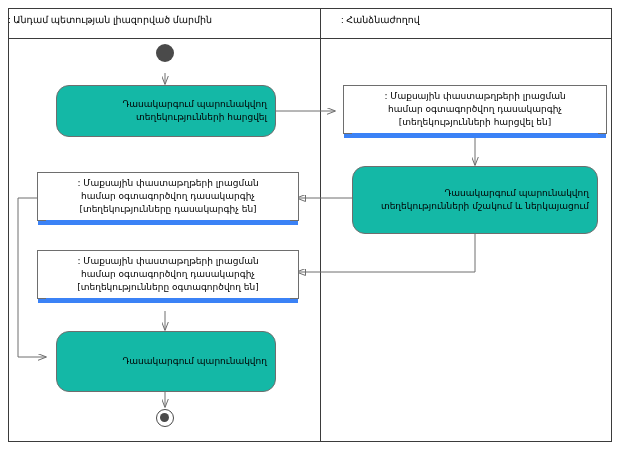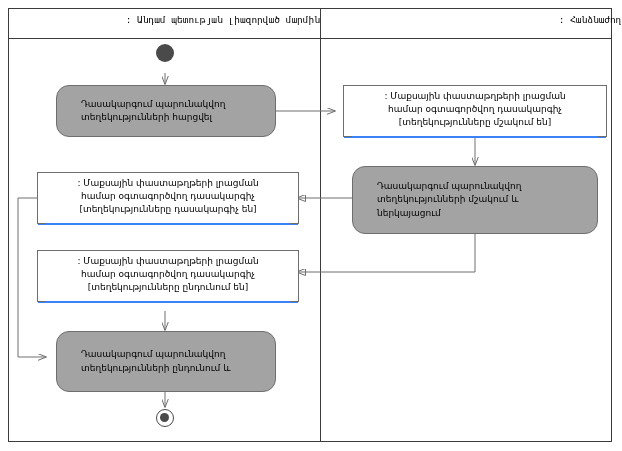--- a/index.html
+++ b/index.html
@@ -39,61 +39,61 @@
     position: absolute;
     left: 8px;
     top: 38px;
     width: 604px;
     height: 0;
     border-top: 1px solid #3b3b3b;
   }
   .lane-title {
     position: absolute;
     top: 14px;
-    text-align: right;
+    text-align: left;
     font-size: 9.5px;
     color: #000;
-    font-family: Liberation Mono, monospace;
+    font-family: Liberation Sans, sans-serif;
     white-space: nowrap;
   }
   .lane-title.left  { left: 8px;   width: 312px; }
   .lane-title.right { left: 320px; width: 292px; margin-left: 21px; }
 
   
   .activity {
     position: absolute;
     box-sizing: border-box;
     border: 1px solid #6e6e6e;
     border-radius: 13px;
-    background: #a3a3a3;
+    background: #14b8a6;
     display: flex;
     align-items: center;
     justify-content: center;
-    text-align: left;
+    text-align: right;
     font-size: 9px;
     line-height: 1.45;
     color: #000;
-    padding: 4px 24px;
+    padding: 4px 8px;
   }
   .activity .txt { width: 100%; }
 
   
   .objectnode {
     position: absolute;
     box-sizing: border-box;
     background: #ffffff;
     display: flex;
     justify-content: center;
     text-align: center;
     font-size: 9px;
     line-height: 1.45;
     color: #000;
     padding: 4px 8px;
     border-top: 1px solid #6e6e6e;
-    border-bottom: 2px solid #3b82f6;
+    border-bottom: 5px solid #3b82f6;
   }
   .objectnode .txt { width: 100%; position: relative; z-index: 2; }
   
   .objectnode::before,
   .objectnode::after {
     content: "";
     position: absolute;
     top: -1px;
     height: calc(100% + 2px);
     width: 7px;
@@ -200,21 +200,21 @@
   </div>
 
   <div class="objectnode" style="left:344px; top:85px; width:262px; height:53px;">
     <span class="notch" style="left:-1px; top:-1px;"></span>
     <span class="notch" style="left:-1px; bottom:-1px;"></span>
     <span class="notch" style="right:-1px; top:-1px;"></span>
     <span class="notch" style="right:-1px; bottom:-1px;"></span>
     <div class="txt">
       <div>: Մաքսային փաստաթղթերի լրացման</div>
       <div>համար օգտագործվող դասակարգիչ</div>
-      <div>[տեղեկությունները մշակում են]</div>
+      <div>[տեղեկությունների հարցվել են]</div>
     </div>
   </div>
 
   <div class="activity" style="left:352px; top:166px; width:246px; height:68px;">
     <div class="txt">
       <div>Դասակարգում պարունակվող</div>
       <div>տեղեկությունների մշակում և ներկայացում</div>
     </div>
   </div>
 
@@ -231,26 +231,25 @@
   </div>
 
   <div class="objectnode" style="left:38px; top:250px; width:260px; height:53px;">
     <span class="notch" style="left:-1px; top:-1px;"></span>
     <span class="notch" style="left:-1px; bottom:-1px;"></span>
     <span class="notch" style="right:-1px; top:-1px;"></span>
     <span class="notch" style="right:-1px; bottom:-1px;"></span>
     <div class="txt">
       <div>: Մաքսային փաստաթղթերի լրացման</div>
       <div>համար օգտագործվող դասակարգիչ</div>
-      <div>[տեղեկությունները ընդունում են]</div>
+      <div>[տեղեկությունները օգտագործվող են]</div>
     </div>
   </div>
 
   <div class="activity" style="left:56px; top:331px; width:220px; height:61px;">
     <div class="txt">
       <div>Դասակարգում պարունակվող</div>
-      <div>տեղեկությունների ընդունում և</div>
     </div>
   </div>
 
   <div class="final-node" style="left:156px; top:409px;"></div>
 
 </div>
 
 </body></html>

